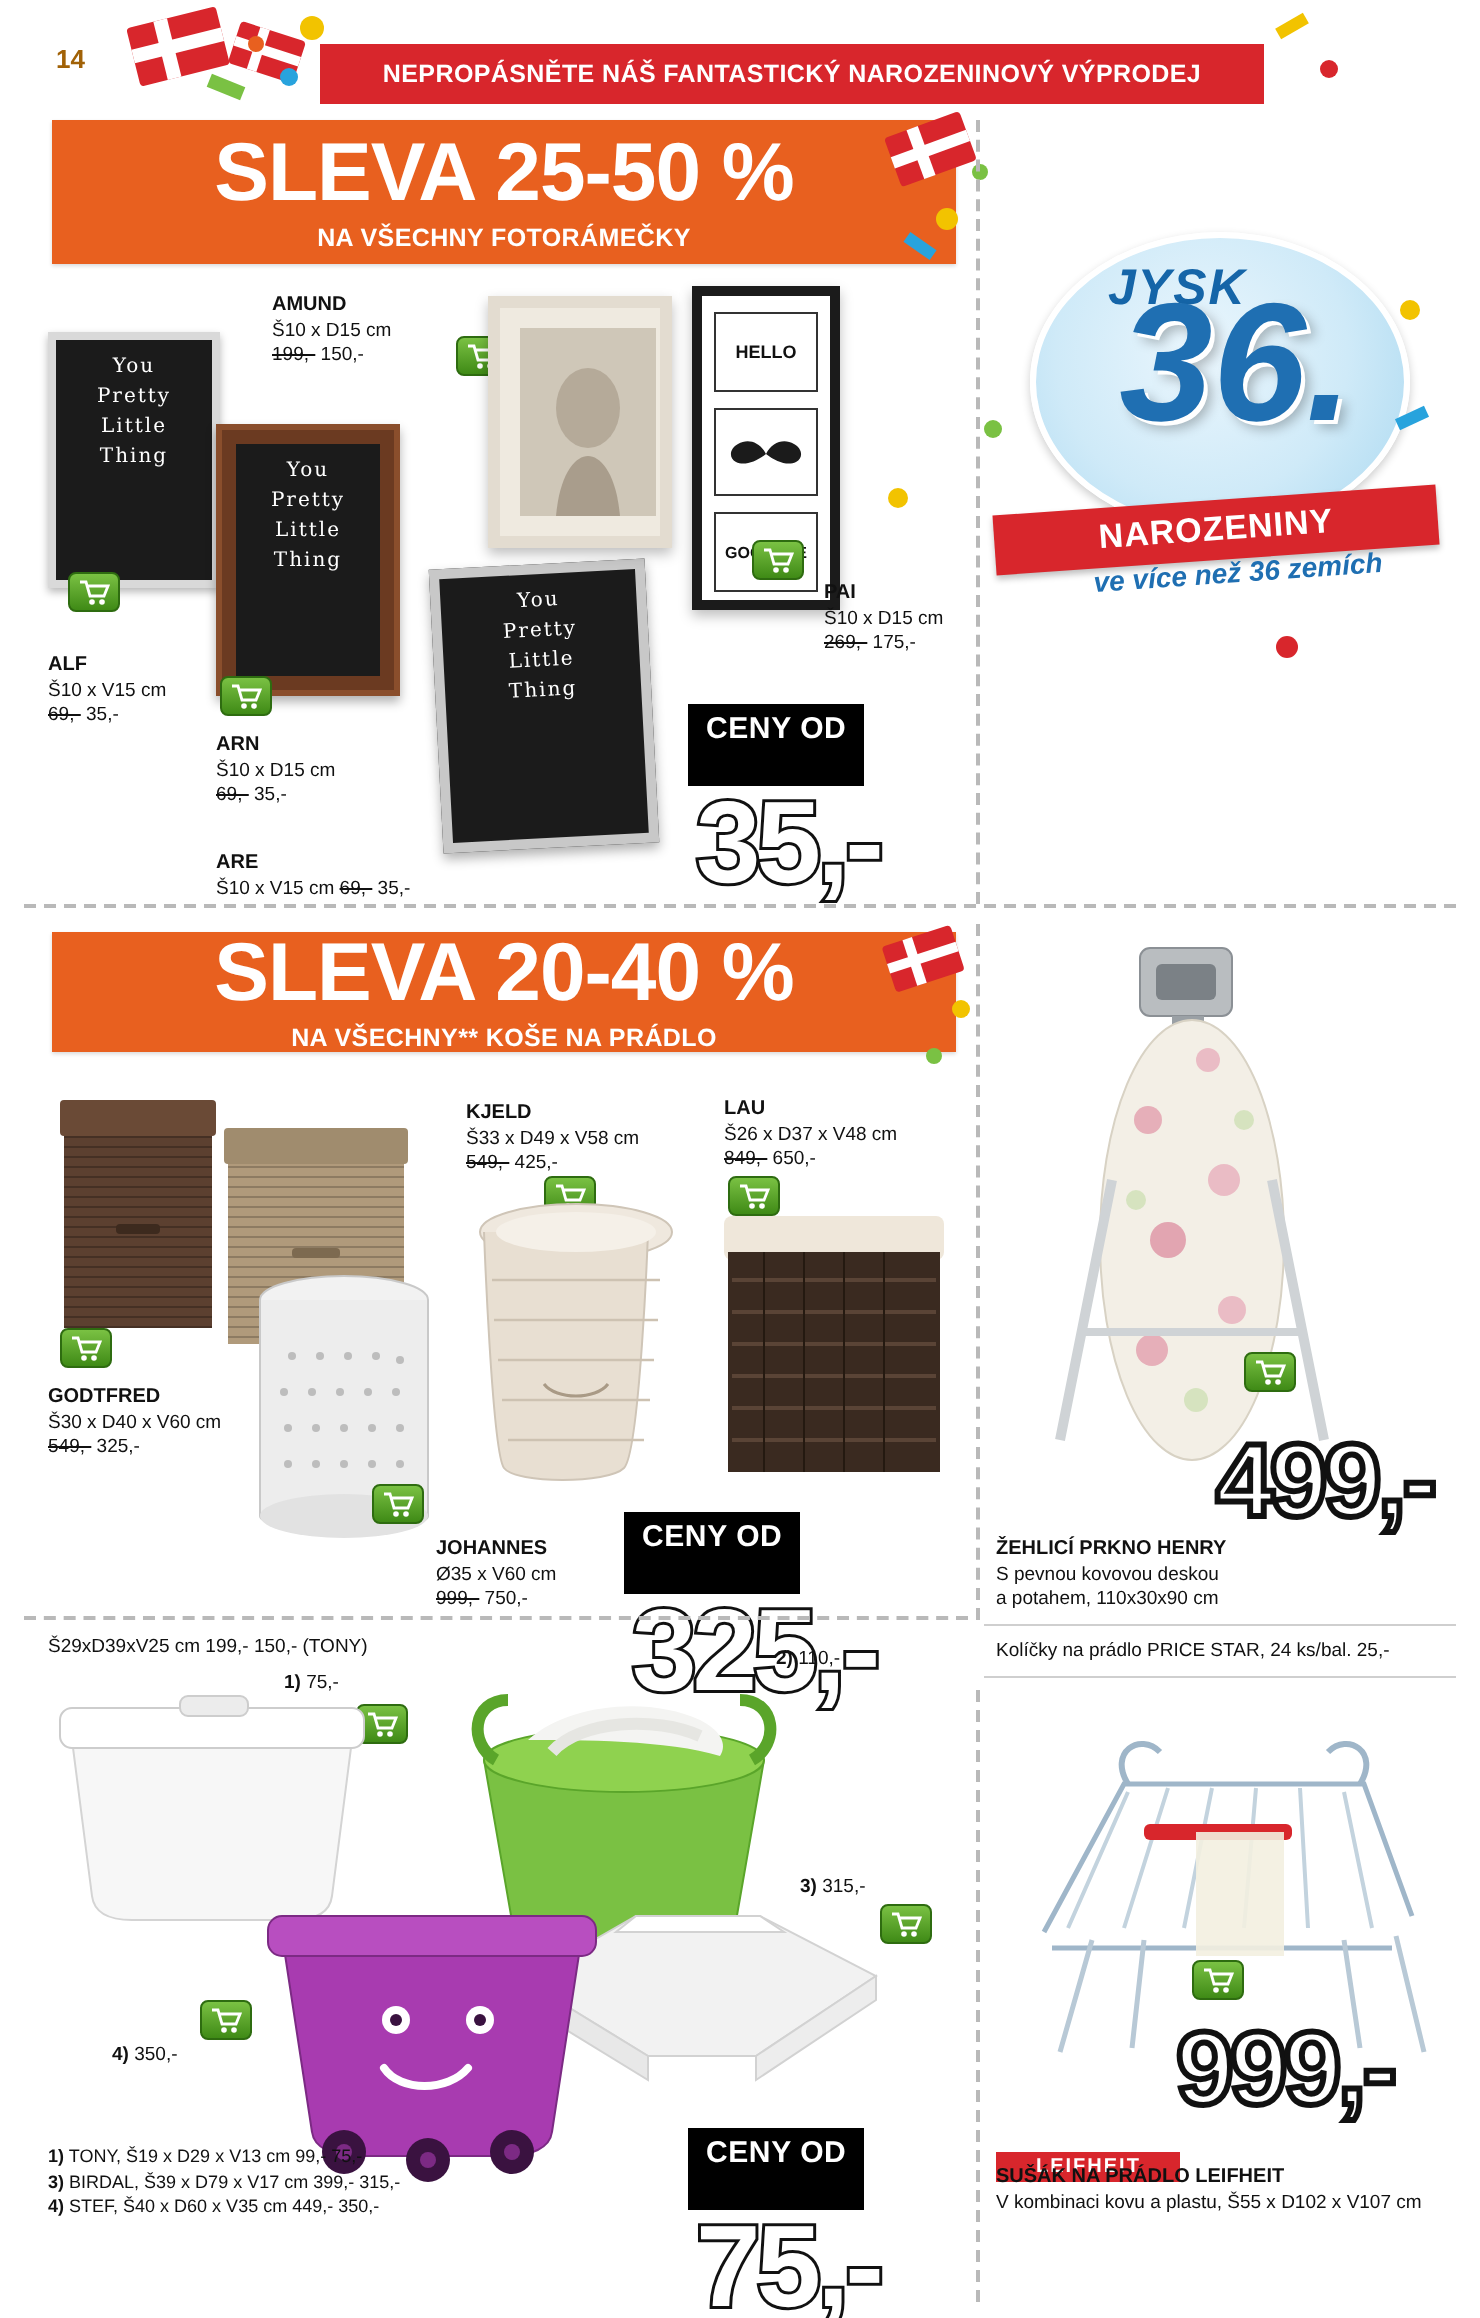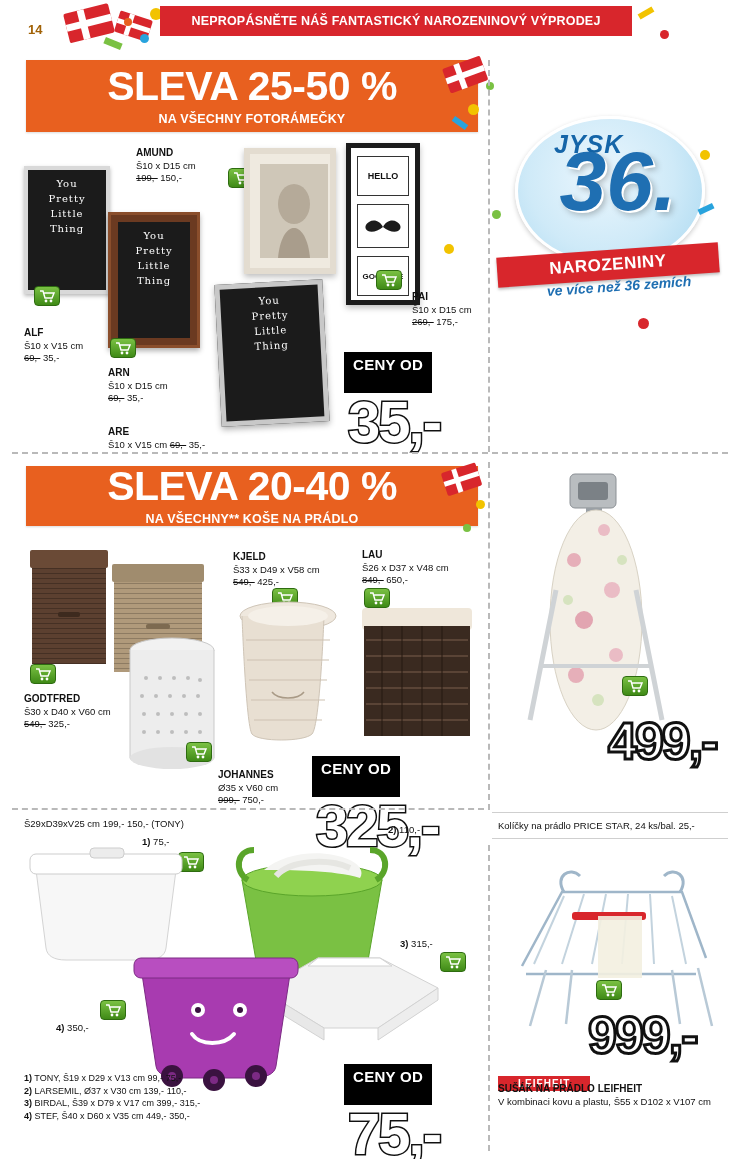--- a/index.html
+++ b/index.html
@@ -13,21 +13,21 @@
     color:#111;
   }
   .page { position:absolute; inset:0; }
 
   
   .page-num {
     position:absolute; left:28px; top:22px;
     font-size:13px; color:#a16207;font-weight:bold;
   }
   .topbanner {
-    position:absolute; left:160px; top:6px; width:472px; height:30px;
+    position:absolute; left:160px; top:22px; width:472px; height:30px;
     background:#d8262c; color:#fff;
     display:flex; align-items:center; justify-content:center;
     font-size:12.5px; font-weight:bold; letter-spacing:.2px;
     text-transform:uppercase;
   }
   .flagdeco { position:absolute; }
 
   
   .sale-banner {
     position:absolute;
@@ -475,20 +475,25 @@
     </svg>
   </div>
   <div class="cart" style="left:622px;top:676px">
     <svg width="16" height="13" viewBox="0 0 16 13">
         <path d="M1 1h3l2 7h7l2-5H5" fill="none" stroke="#fff" stroke-width="1.4"></path>
         <circle cx="7" cy="11" r="1.4" fill="#fff"></circle>
         <circle cx="12" cy="11" r="1.4" fill="#fff"></circle>
       </svg>
   </div>
   <div class="price-solid" style="position:absolute;left:608px;top:718px;">499,-</div>
+  <div class="plabel" style="left:498px;top:768px;width:190px">
+    <div class="nm">ŽEHLICÍ PRKNO HENRY</div>
+    <div>S pevnou kovovou deskou</div>
+    <div>a potahem, 110x30x90 cm</div>
+  </div>
   <div class="solid-h" style="left:492px;top:812px;width:236px;"></div>
   <div class="plabel" style="left:498px;top:820px;width:230px">Kolíčky na prádlo PRICE STAR, 24 ks/bal. 25,-</div>
   <div class="solid-h" style="left:492px;top:838px;width:236px;"></div>
 
   <div class="dashed-h" style="left:12px;top:808px;width:472px;"></div>
 
   <div class="plabel" style="left:24px;top:818px;width:260px;font-size:9.5px">Š29xD39xV25 cm 199,- 150,- (TONY)</div>
 
   <div class="plabel" style="left:142px;top:836px;">
     <span class="bold">1)</span> <span>75,-</span>
@@ -566,21 +571,20 @@
         <circle cx="44" cy="124" r="4" fill="#7c2a84"></circle>
       <circle cx="86" cy="128" r="11" fill="#3a1240"></circle>
         <circle cx="86" cy="128" r="4" fill="#7c2a84"></circle>
       <circle cx="128" cy="124" r="11" fill="#3a1240"></circle>
         <circle cx="128" cy="124" r="4" fill="#7c2a84"></circle>
     </svg>
   </div>
 
   <div class="bottom-note" style="left:24px;top:1072px;width:290px;">
     <div><span class="bold">1)</span> <span>TONY, Š19 x D29 x V13 cm</span> <span class="old">99,-</span> <span>75,-</span></div>
-    <div><span class="bold">2)</span> <span>LARSEMIL, Ø37 x V30 cm</span> <span class="old">139,-</span> <span>110,-</span></div>
     <div><span class="bold">3)</span> <span>BIRDAL, Š39 x D79 x V17 cm</span> <span class="old">399,-</span> <span>315,-</span></div>
     <div><span class="bold">4)</span> <span>STEF, Š40 x D60 x V35 cm</span> <span class="old">449,-</span> <span>350,-</span></div>
   </div>
 
   <div class="ceny" style="left:344px;top:1064px;">
     <div class="ceny-lbl">CENY OD</div>
     <div class="price-outline" style="margin-left:4px">75,-</div>
   </div>
 
   <div class="dashed-v" style="left:488px;top:845px;height:306px;"></div>

